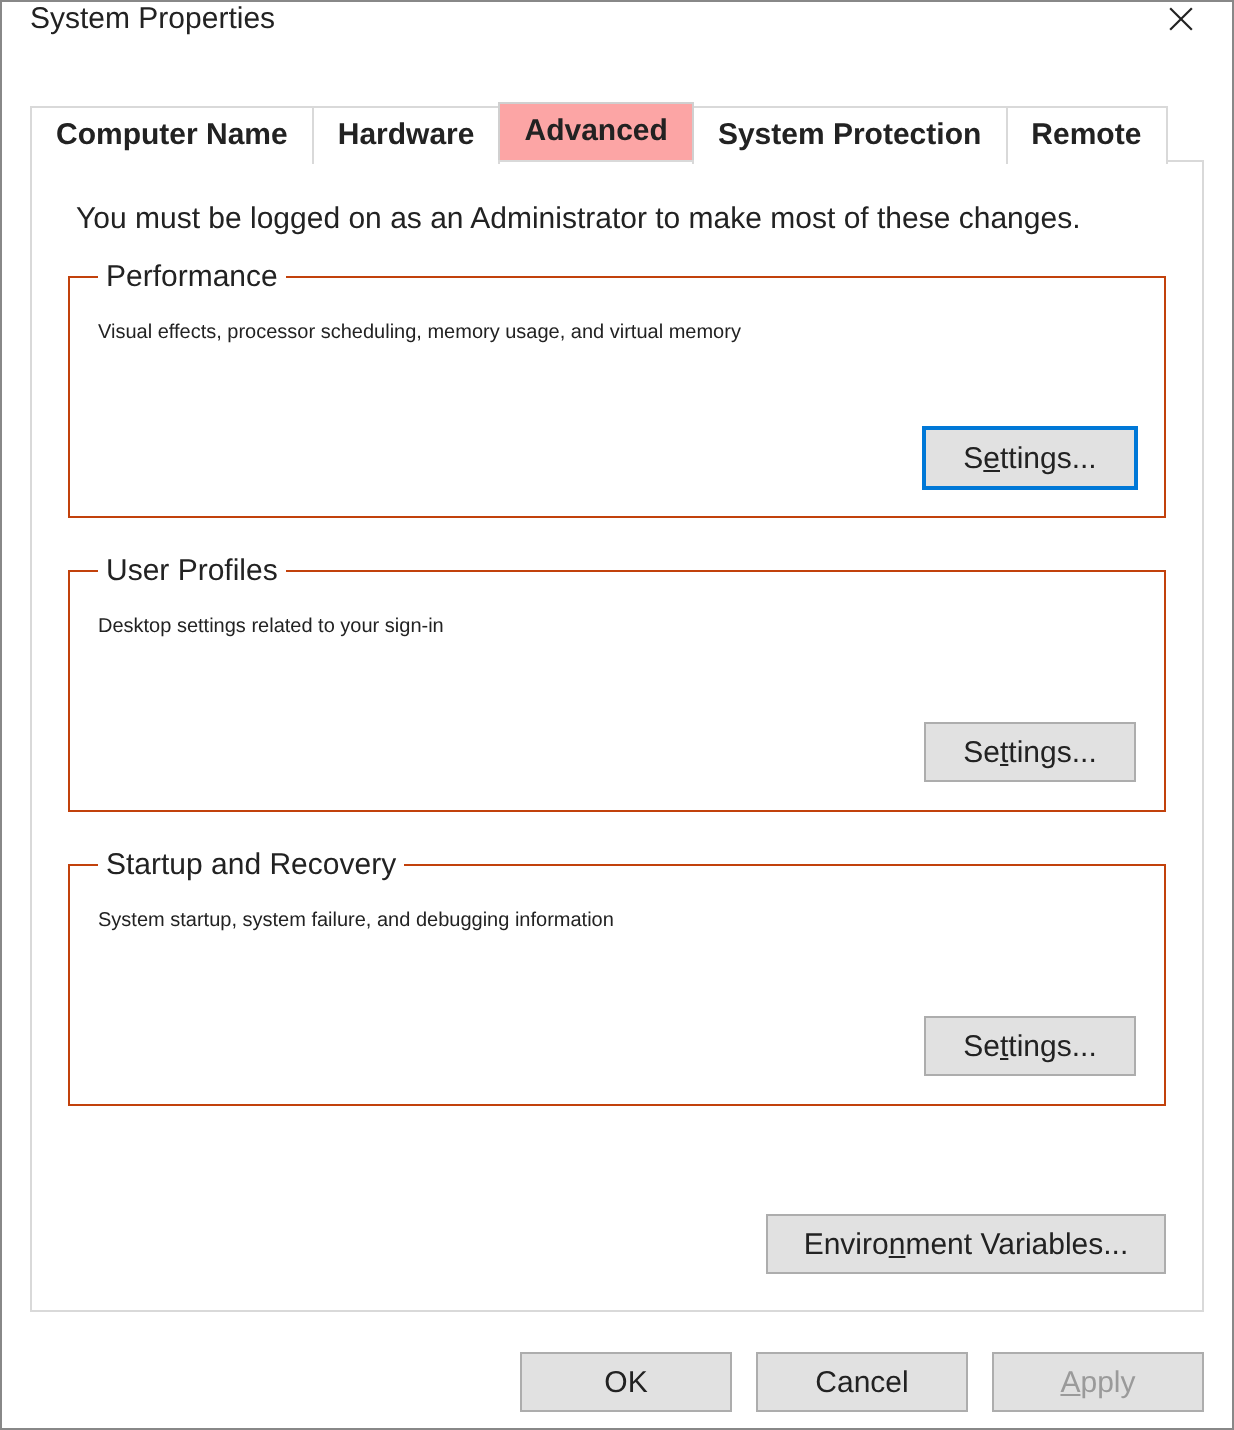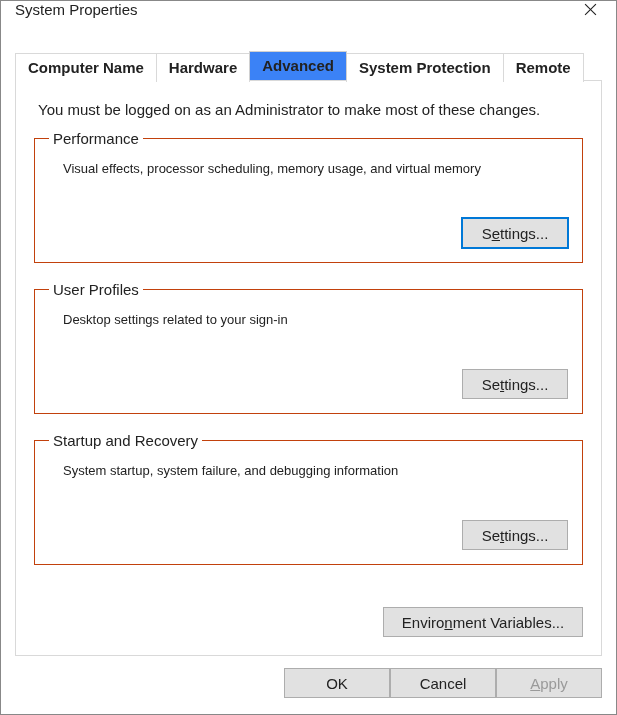--- a/index.html
+++ b/index.html
@@ -56,21 +56,21 @@
     border-bottom: none;
     background: #fff;
     margin-right: -1px;
     font-size: 15px;
     color: #222;
     cursor: pointer;
     position: relative;
     top: 1px;
   }
   .tab.active {
-    background: #3b82f6;
+    background: #fca5a5;
     border-color: #d0d0d0;
     z-index: 3;
     top: 0;
     padding-bottom: 6px;
   }
   .tab:not(.active) {
     background: #fff;
     top: 2px;
   }
   .tab-panel {
@@ -92,23 +92,23 @@
     margin: 0 0 18px 0;
     padding: 10px 14px 14px 14px;
     position: relative;
   }
   fieldset.group legend {
     font-size: 15px;
     color: #222;
     padding: 0 4px;
   }
   .group-desc {
-    font-size: 13px;
-    color: #222;
-    margin: 4px 0 30px 14px;
+    font-size: 10px;
+    color: #222;
+    margin: 4px 0 30px 0;
   }
   .btn-row-right {
     display: flex;
     justify-content: flex-end;
   }
   .btn {
     min-width: 106px;
     height: 30px;
     background: #e1e1e1;
     border: 1px solid #adadad;
@@ -130,22 +130,23 @@
     justify-content: flex-end;
     margin-top: auto;
     padding-right: 0;
   }
   .envvar-btn {
     min-width: 200px;
   }
   .bottom-btns {
     height: 58px;
     display: flex;
+    align-items: center;
     justify-content: flex-end;
-    gap: 0;
+    gap: 12px;
     padding: 0 14px 0 0;
     border-top: none;
   }
   .btn.disabled {
     color: #9a9a9a;
     cursor: default;
   }
 </style>
 </head>
 <body>

